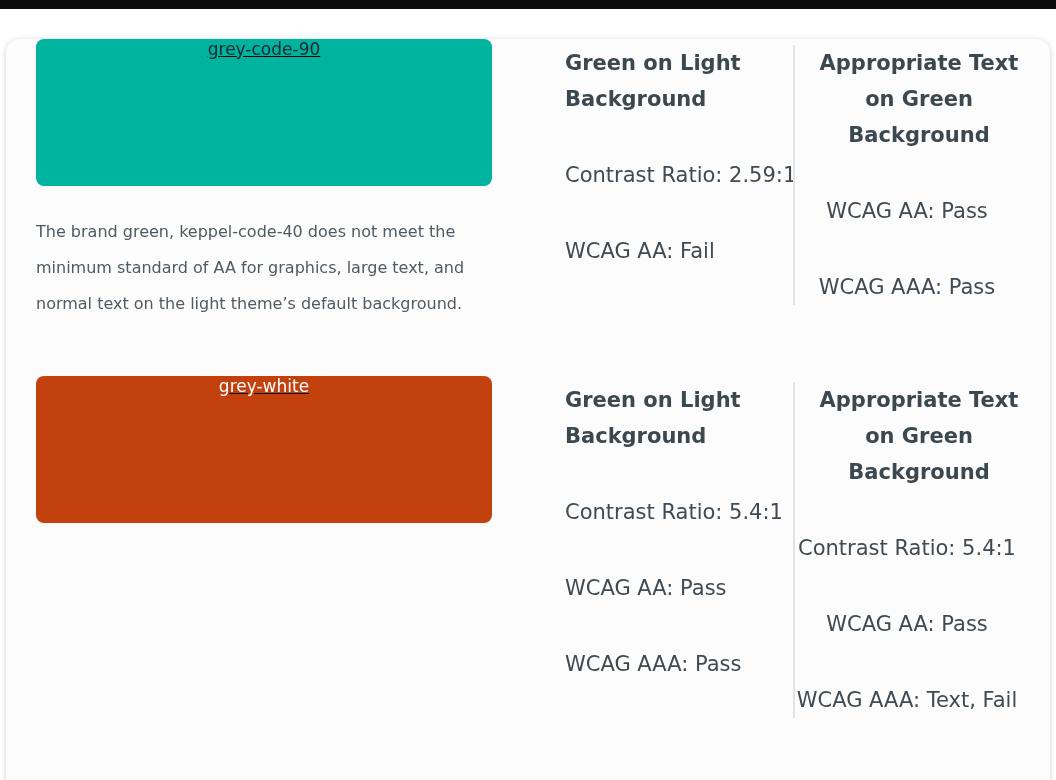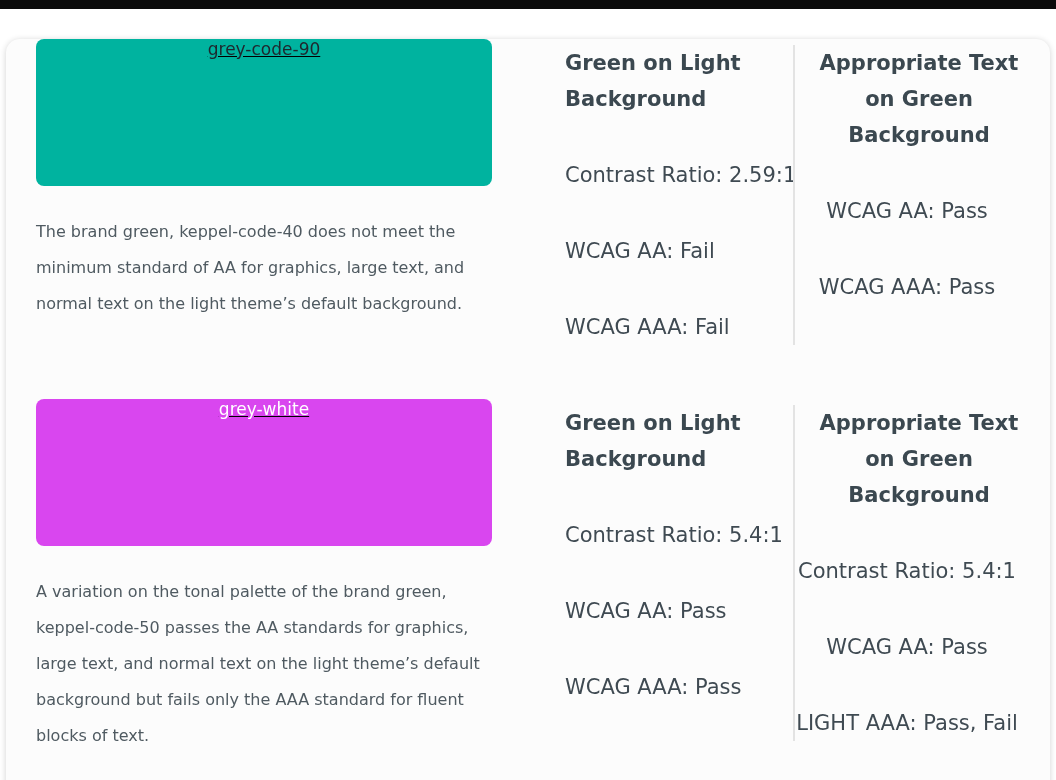--- a/index.html
+++ b/index.html
@@ -113,49 +113,47 @@
         <span style="color: rgb(30, 39, 46);">grey-code-90</span>
       </div>
       <div class="swatch-desc">The brand green, keppel-code-40 does not meet the minimum standard of AA for graphics, large text, and normal text on the light theme’s default background.</div>
     </div>
 
     <div class="contrast-cols">
       <div class="contrast-col left">
         <div class="col-title">Green on Light Background</div>
         <div class="col-row first">Contrast Ratio: 2.59:1</div>
         <div class="col-row">WCAG AA: Fail</div>
-        <div class="col-row">WCAG AAA: Fail</div>
       </div>
       <div class="v-divider"></div>
       <div class="contrast-col right">
         <div class="col-title">Appropriate Text on Green Background</div>
         <div class="col-row">WCAG AA: Pass</div>
         <div class="col-row">WCAG AAA: Pass</div>
       </div>
     </div>
   </div>
 
   <div class="section second">
     <div class="swatch-block">
-      <div class="swatch" style="background-color: #d946ef;">
+      <div class="swatch" style="background-color: #c2410c;">
         <span style="color: rgb(255, 255, 255);">grey-white</span>
       </div>
-      <div class="swatch-desc">A variation on the tonal palette of the brand green, keppel-code-50 passes the AA standards for graphics, large text, and normal text on the light theme’s default background but fails only the AAA standard for fluent blocks of text.</div>
     </div>
 
     <div class="contrast-cols">
       <div class="contrast-col left">
         <div class="col-title">Green on Light Background</div>
         <div class="col-row first">Contrast Ratio: 5.4:1</div>
         <div class="col-row">WCAG AA: Pass</div>
         <div class="col-row">WCAG AAA: Pass</div>
       </div>
       <div class="v-divider"></div>
       <div class="contrast-col right">
         <div class="col-title">Appropriate Text on Green Background</div>
         <div class="col-row first">Contrast Ratio: 5.4:1</div>
         <div class="col-row">WCAG AA: Pass</div>
-        <div class="col-row">LIGHT AAA: Pass, Fail</div>
+        <div class="col-row">WCAG AAA: Text, Fail</div>
       </div>
     </div>
   </div>
 
 </div>
 
 </body></html>

